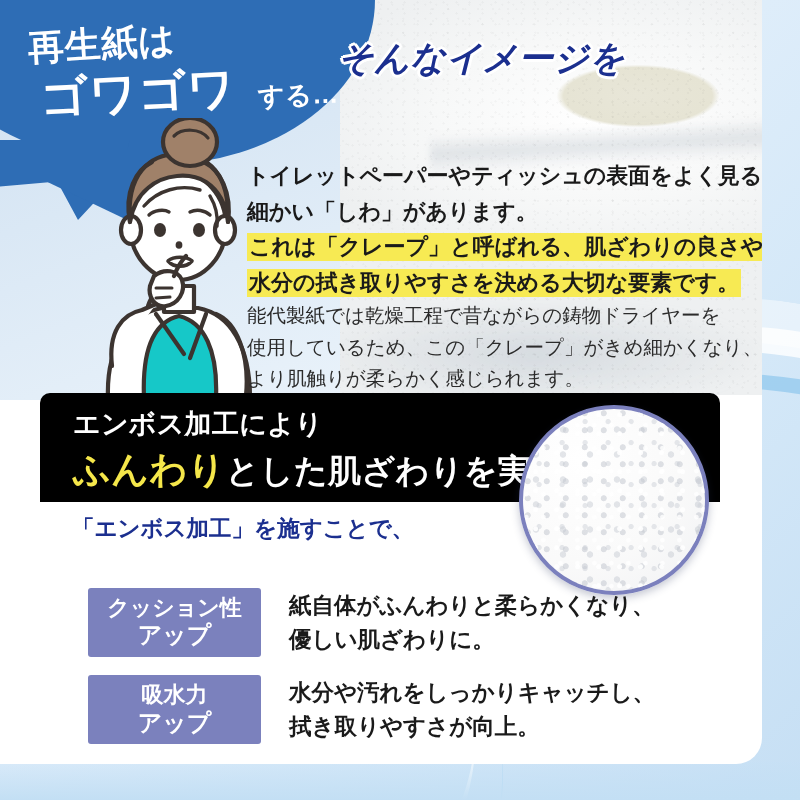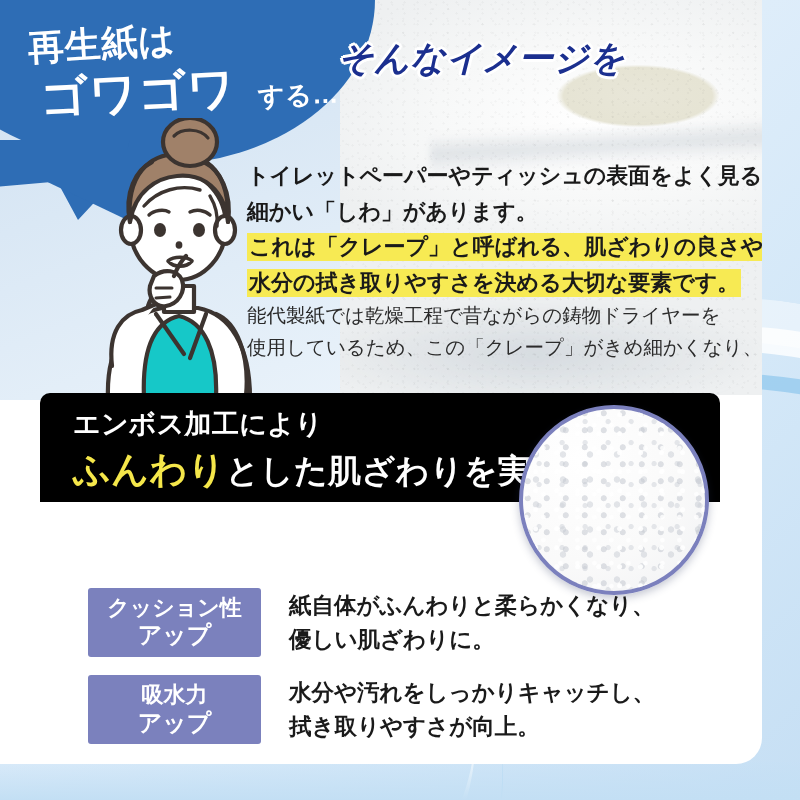--- a/index.html
+++ b/index.html
@@ -352,37 +352,39 @@
   <div id="body-copy">
     <div class="bc">トイレットペーパーやティッシュの表面をよく見ると、</div>
     <div class="bc">細かい「しわ」があります。</div>
     <div class="bc"><span class="hl-mark">これは「クレープ」と呼ばれる、肌ざわりの良さや、</span></div>
     <div class="bc"><span class="hl-mark">水分の拭き取りやすさを決める大切な要素です。</span></div>
   </div>
 
   <div id="sub-copy">
     <div class="sc">能代製紙では乾燥工程で昔ながらの鋳物ドライヤーを</div>
     <div class="sc">使用しているため、この「クレープ」がきめ細かくなり、</div>
+    <div class="sc">より肌触りが柔らかく感じられます。</div>
   </div>
 
   <div id="navy-banner">
     <div id="nb-l1">エンボス加工により</div>
     <div id="nb-l2">
       <span class="accent">ふんわり</span><span>とした肌ざわりを実現</span>
     </div>
   </div>
 
   <div id="emboss-wrap">
     <div id="emboss-ring"></div>
     <div class="sparkle" id="sp1"></div>
     <div class="sparkle" id="sp2"></div>
     <div class="sparkle" id="sp3"></div>
   </div>
 
   <div id="lower-copy">
+    <div class="lc">「エンボス加工」を施すことで、</div>
   </div>
 
   <div id="benefits">
 
     <div class="benefit-row">
       <div class="badge">
         <span>クッション性</span>
         <span class="b2">アップ</span>
       </div>
       <div class="benefit-text">

